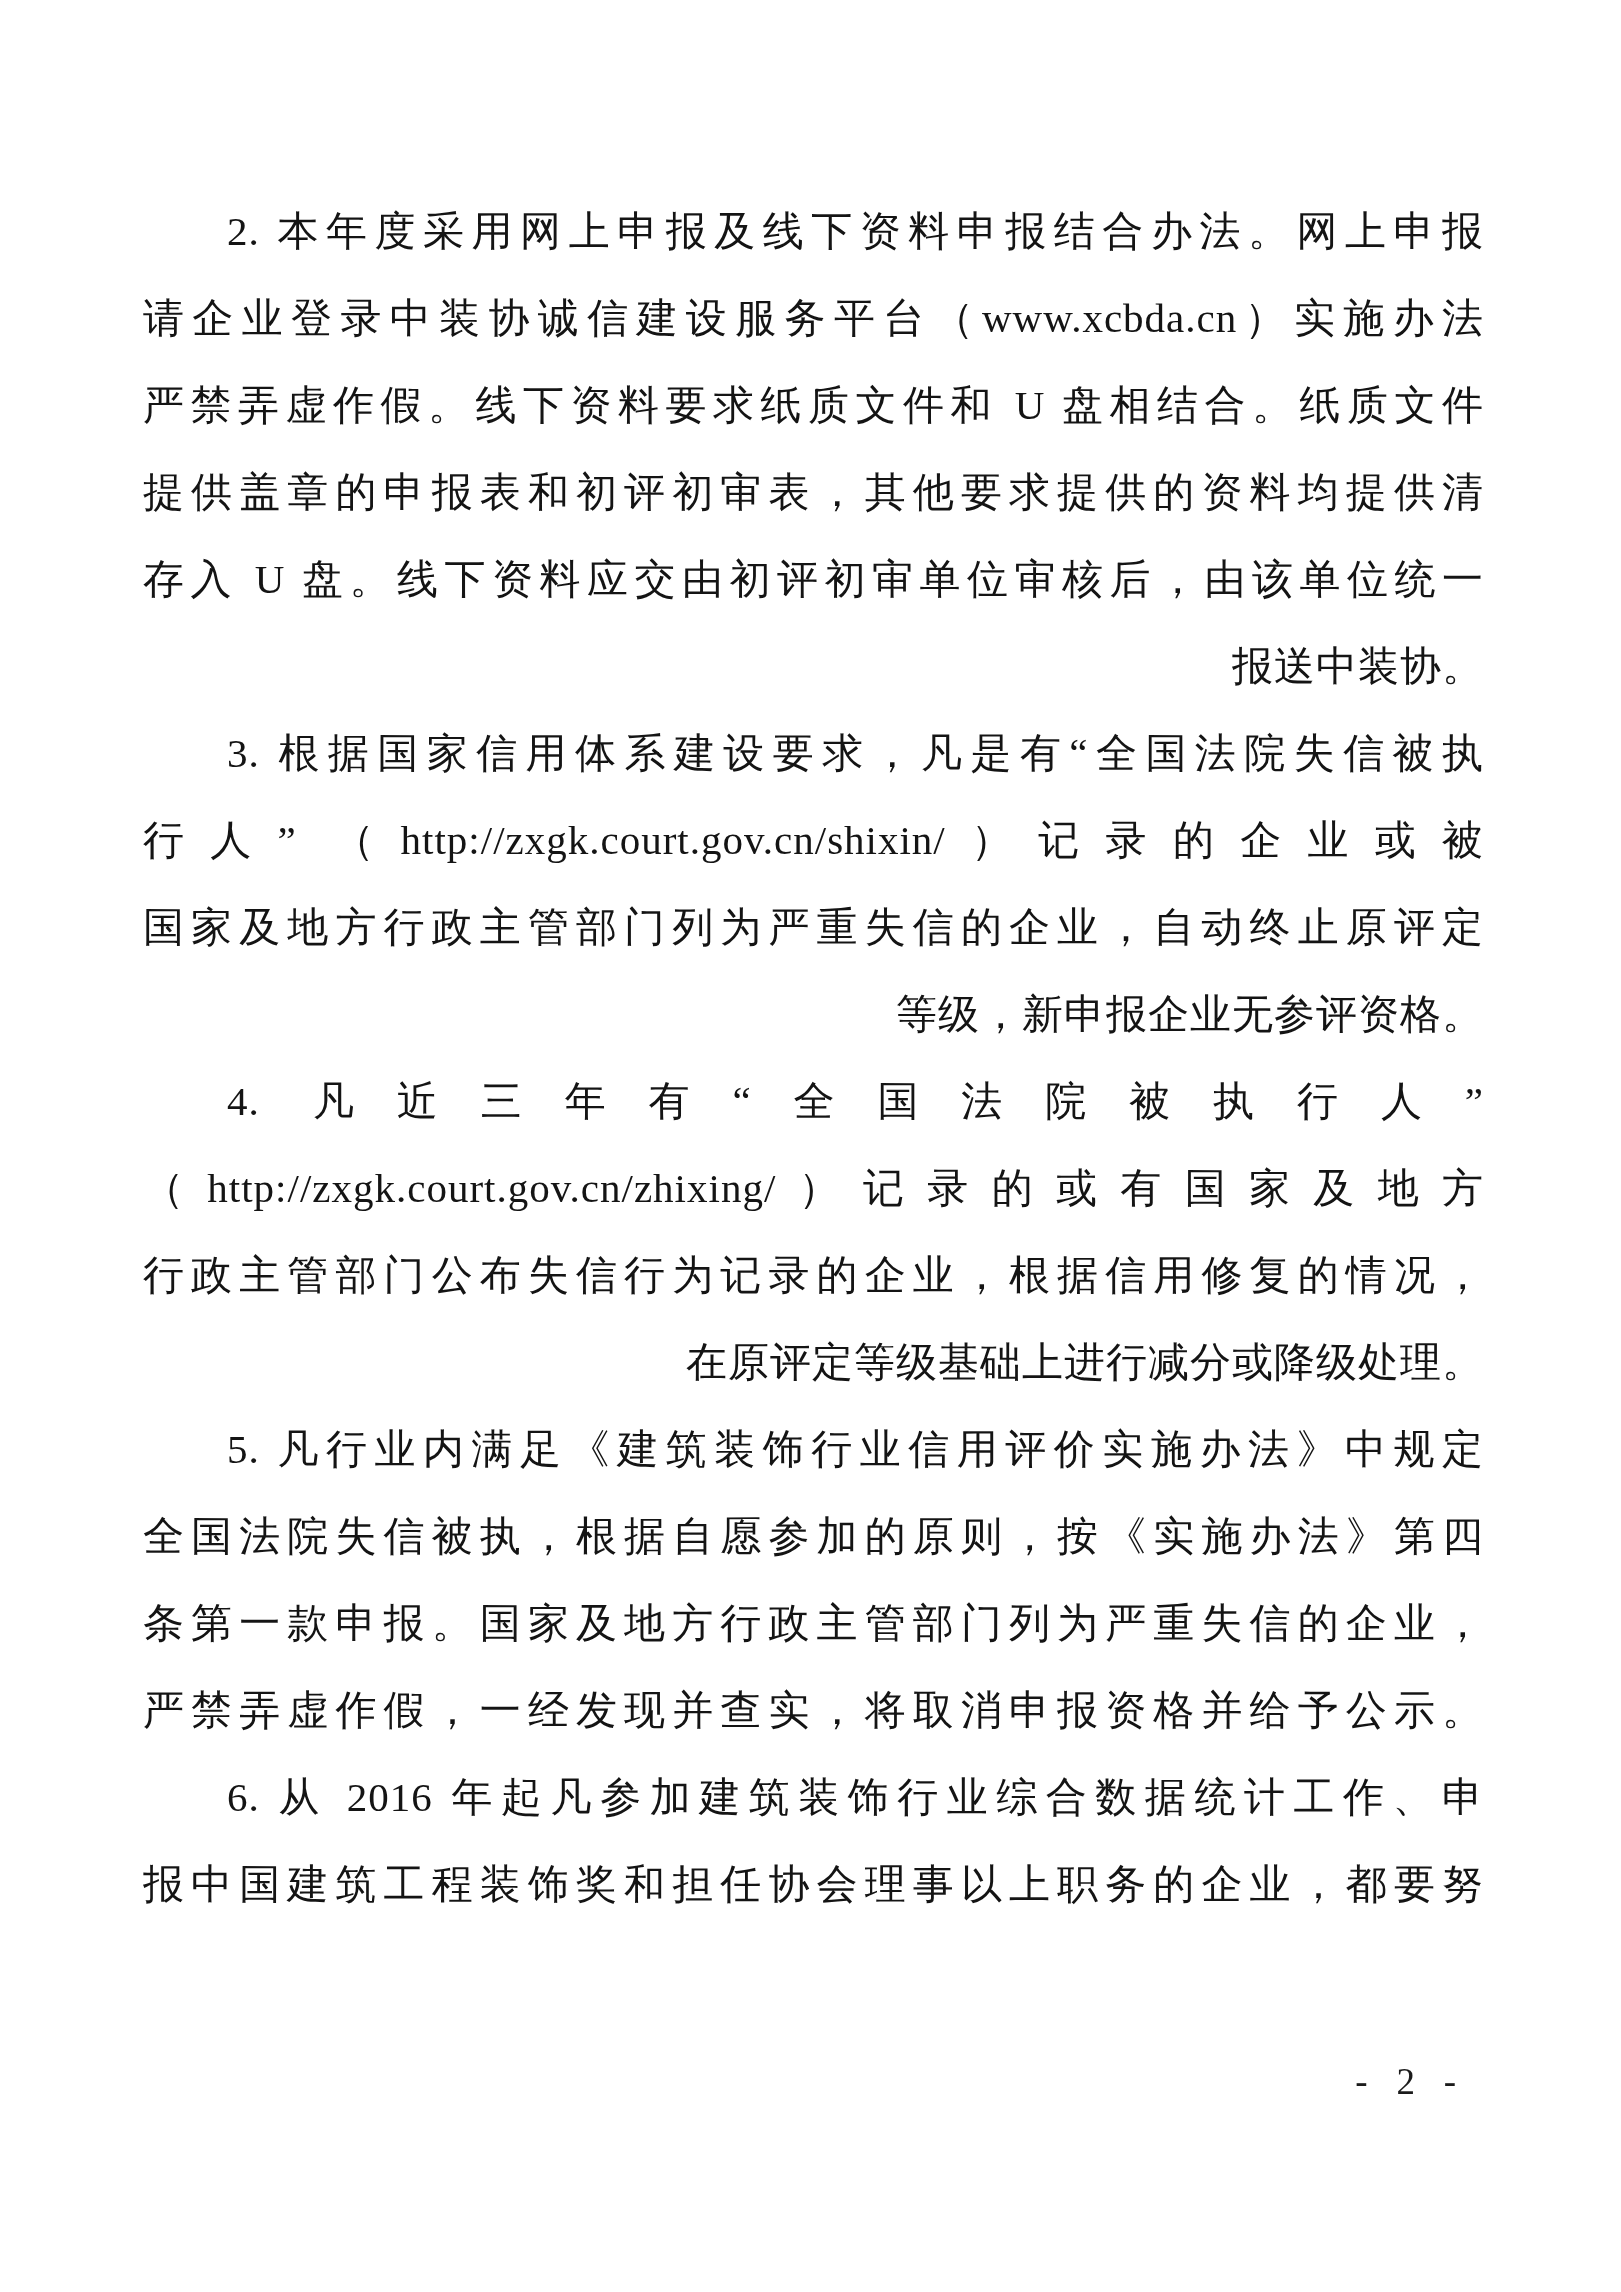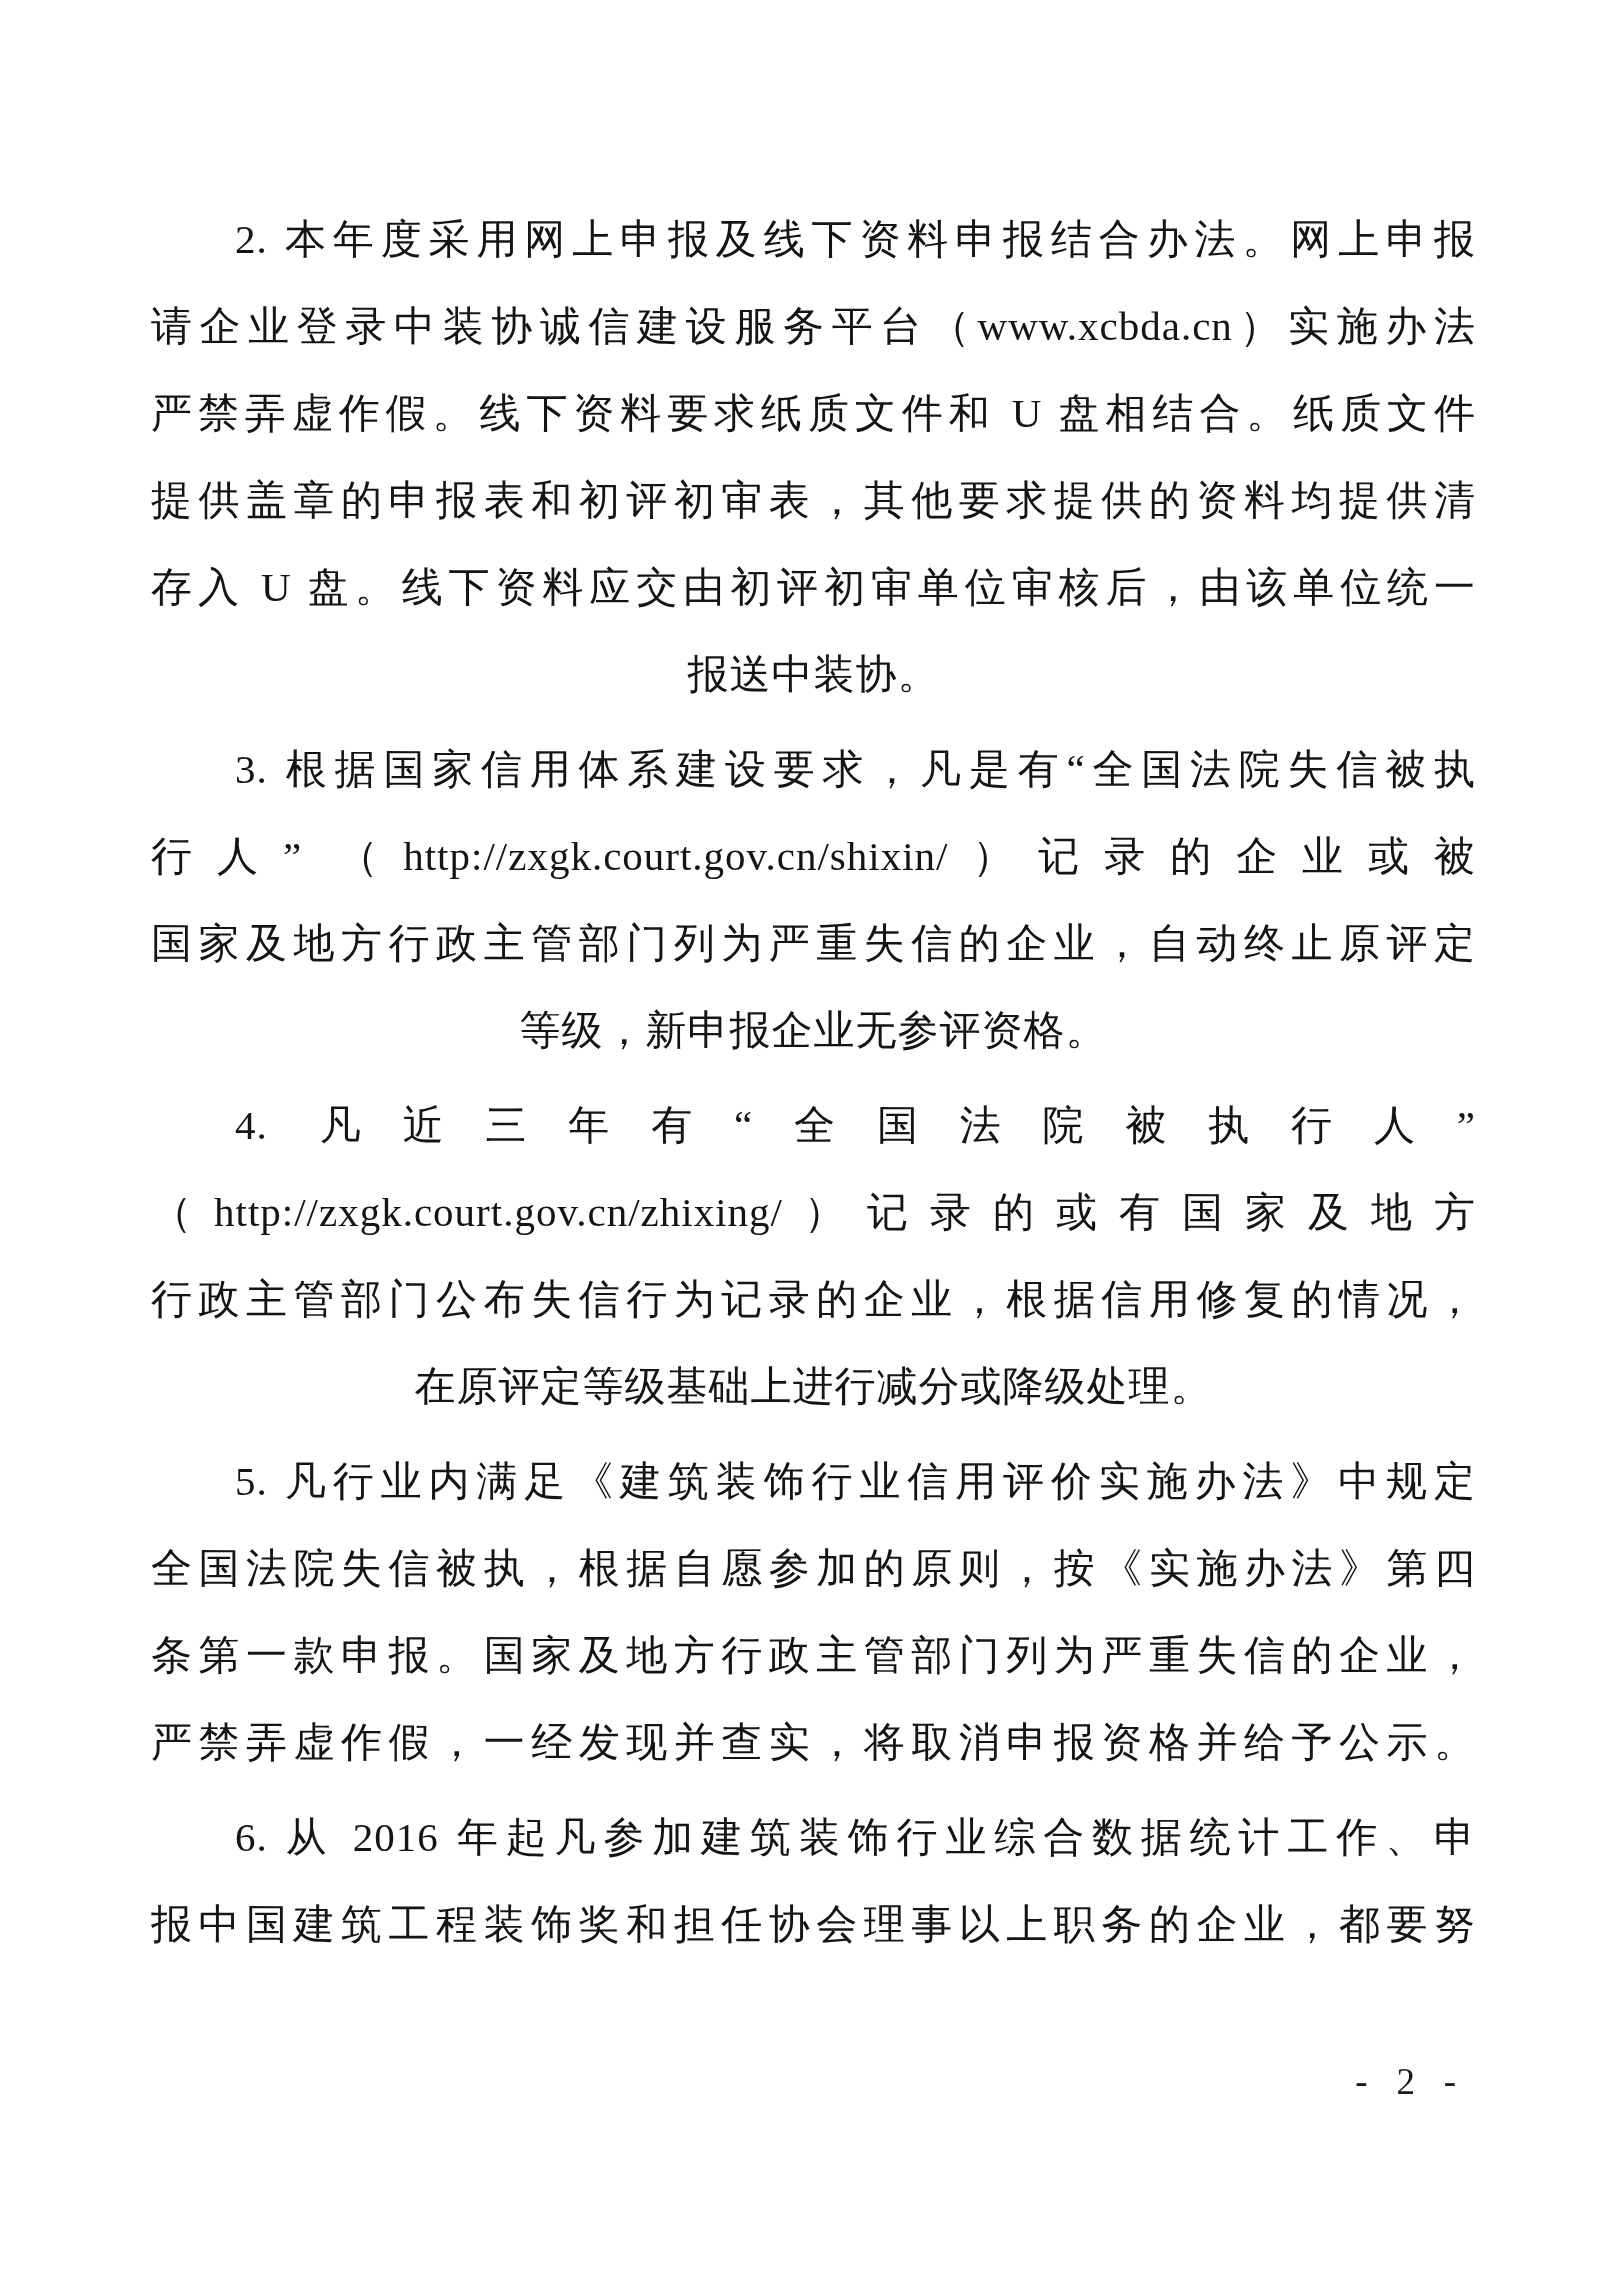--- a/index.html
+++ b/index.html
@@ -15,35 +15,35 @@
     height: 2293px;
     background: #ffffff;
     overflow: hidden;
   }
   .content {
     position: absolute;
     left: 143px;
     top: 188px;
     width: 1341px;
   }
-  .para { margin: 8px; padding: 0; }
+  .para { margin: 0; padding: 0; }
   .line {
     font-size: 41px;
     line-height: 87px;
     height: 87px;
     letter-spacing: 1px;
   }
   
   .fill {
     text-align: justify;
     text-align-last: justify;
   }
   
   .short {
-    text-align: center;
+    text-align: right;
   }
   
   .indent {
     text-indent: 84px;
   }
   .page-number {
     position: absolute;
     top: 2060px;
     right: 155px;
     font-size: 37px;

